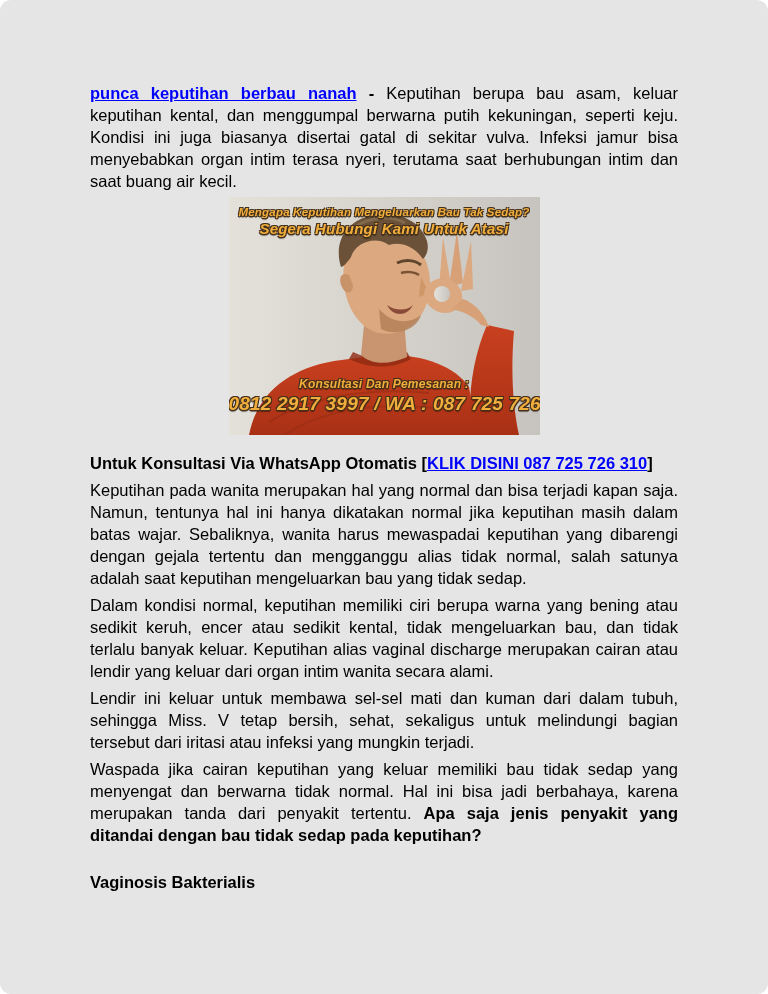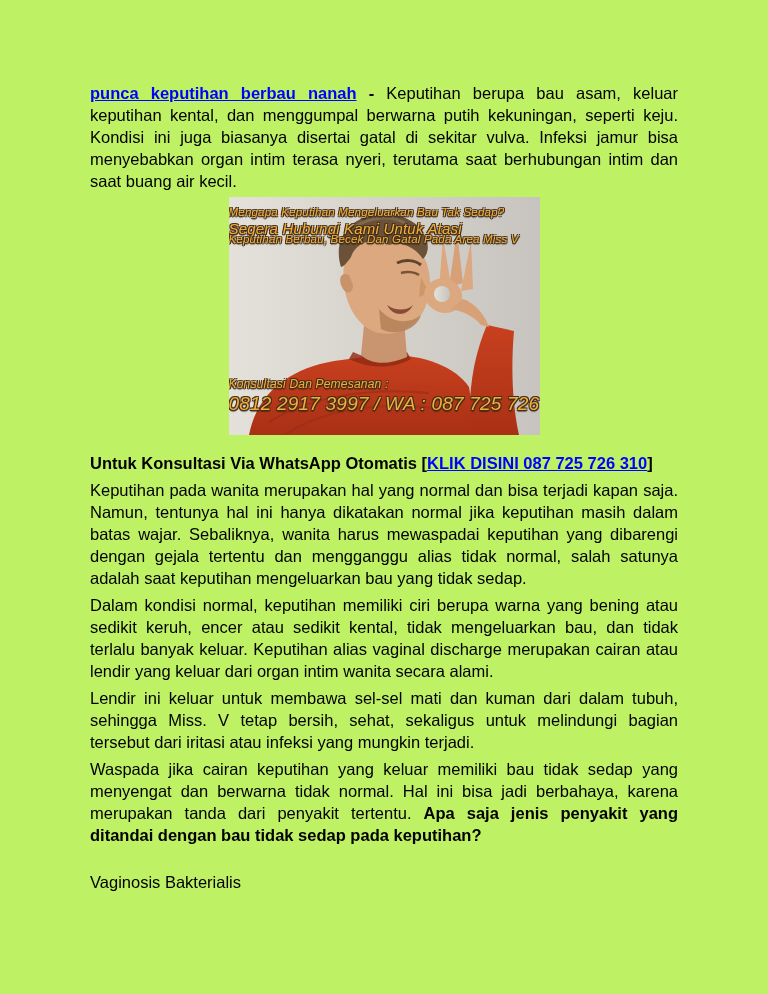--- a/index.html
+++ b/index.html
@@ -5,21 +5,22 @@
   * { box-sizing: border-box; }
   html,body { margin:0; padding:0; background:#ffffff; }
   body {
     width:768px; height:994px; overflow:hidden;
     font-family:"Liberation Sans", sans-serif;
     color:#000000;
   }
   .page {
     width:768px; height:994px;
     padding:82px 90px 0 90px;
-    background:#bef264;
+    background:#e5e5e5;
+    border-radius:11px;
   }
   p, h3 {
     font-size:16.5px; line-height:22px;
     text-align:justify;
     margin:0 0 5px 0;
   }
   .doc-link {
     color:#0000ff; font-weight:bold; text-decoration:underline; cursor:pointer;
   }
   .bold { font-weight:bold; }
@@ -27,33 +28,34 @@
   
   .figure-wrap {
     width:311px; height:238px;
     margin:0 auto 17px auto;
     position:relative; overflow:hidden;
     background:#d4d1cb;
   }
   .figure-wrap svg { position:absolute; left:0; top:0; }
   .overlay {
     position:absolute; left:0; width:100%;
-    font-weight:normal; font-style:italic;
+    text-align:center;
+    font-weight:bold; font-style:italic;
     color:#f2ae3c;
     text-shadow:-1px -1px 0 #44301a, 1px -1px 0 #44301a, -1px 1px 0 #44301a,
                  1px 1px 0 #44301a, 0 2px 1px rgba(30,20,5,.55);
     letter-spacing:.2px;
     white-space:nowrap;
   }
   .head1 { top:9px;  font-size:11.5px; }
   .head2 { top:23px; font-size:15px; }
   .head3 { top:36px; font-size:11.5px; }
   .contact1 { top:180px; font-size:12px; }
   .contact2 { top:196px; font-size:19px; }
-  .heading { font-weight:normal; margin-top:25px; }
+  .heading { font-weight:bold; margin-top:25px; }
 </style>
 </head>
 <body>
 
 <div class="page">
 
   <p>
     <span class="doc-link">punca keputihan berbau nanah</span><span class="bold"> - </span><span>Keputihan berupa bau asam, keluar keputihan kental, dan menggumpal berwarna putih kekuningan, seperti keju. Kondisi ini juga biasanya disertai gatal di sekitar vulva. Infeksi jamur bisa menyebabkan organ intim terasa nyeri, terutama saat berhubungan intim dan saat buang air kecil.</span>
   </p>
 
@@ -104,21 +106,20 @@
       <path d="M228,34 L234,86 L220,90 Z" fill="#d7a076"></path>
       <path d="M242,44 L244,92 L232,94 Z" fill="#dba87f"></path>
 
       <path d="M196,92 C204,78 222,78 230,90 C238,102 230,116 216,116 C204,116 192,104 196,92 Z" fill="#dba87f"></path>
       <circle cx="213" cy="97" r="8" fill="url(#bg)"></circle>
 
       <path d="M252,128 L260,130 C256,118 246,106 234,102 L222,112 C234,114 246,120 252,128 Z" fill="#d7a076"></path>
     </svg>
     <div class="overlay head1">Mengapa Keputihan Mengeluarkan Bau Tak Sedap?</div>
     <div class="overlay head2">Segera Hubungi Kami Untuk Atasi</div>
-    <div class="overlay head3">Keputihan Berbau, Becek Dan Gatal Pada Area Miss V</div>
     <div class="overlay contact1">Konsultasi Dan Pemesanan :</div>
     <div class="overlay contact2">0812 2917 3997 / WA : 087 725 726 310</div>
   </div>
 
   <p class="order-line">
     <span>Untuk Konsultasi Via WhatsApp Otomatis [</span><span class="doc-link">KLIK DISINI 087 725 726 310</span><span>]</span>
   </p>
 
   <p>Keputihan pada wanita merupakan hal yang normal dan bisa terjadi kapan saja. Namun, tentunya hal ini hanya dikatakan normal jika keputihan masih dalam batas wajar. Sebaliknya, wanita harus mewaspadai keputihan yang dibarengi dengan gejala tertentu dan mengganggu alias tidak normal, salah satunya adalah saat keputihan mengeluarkan bau yang tidak sedap.</p>
 

